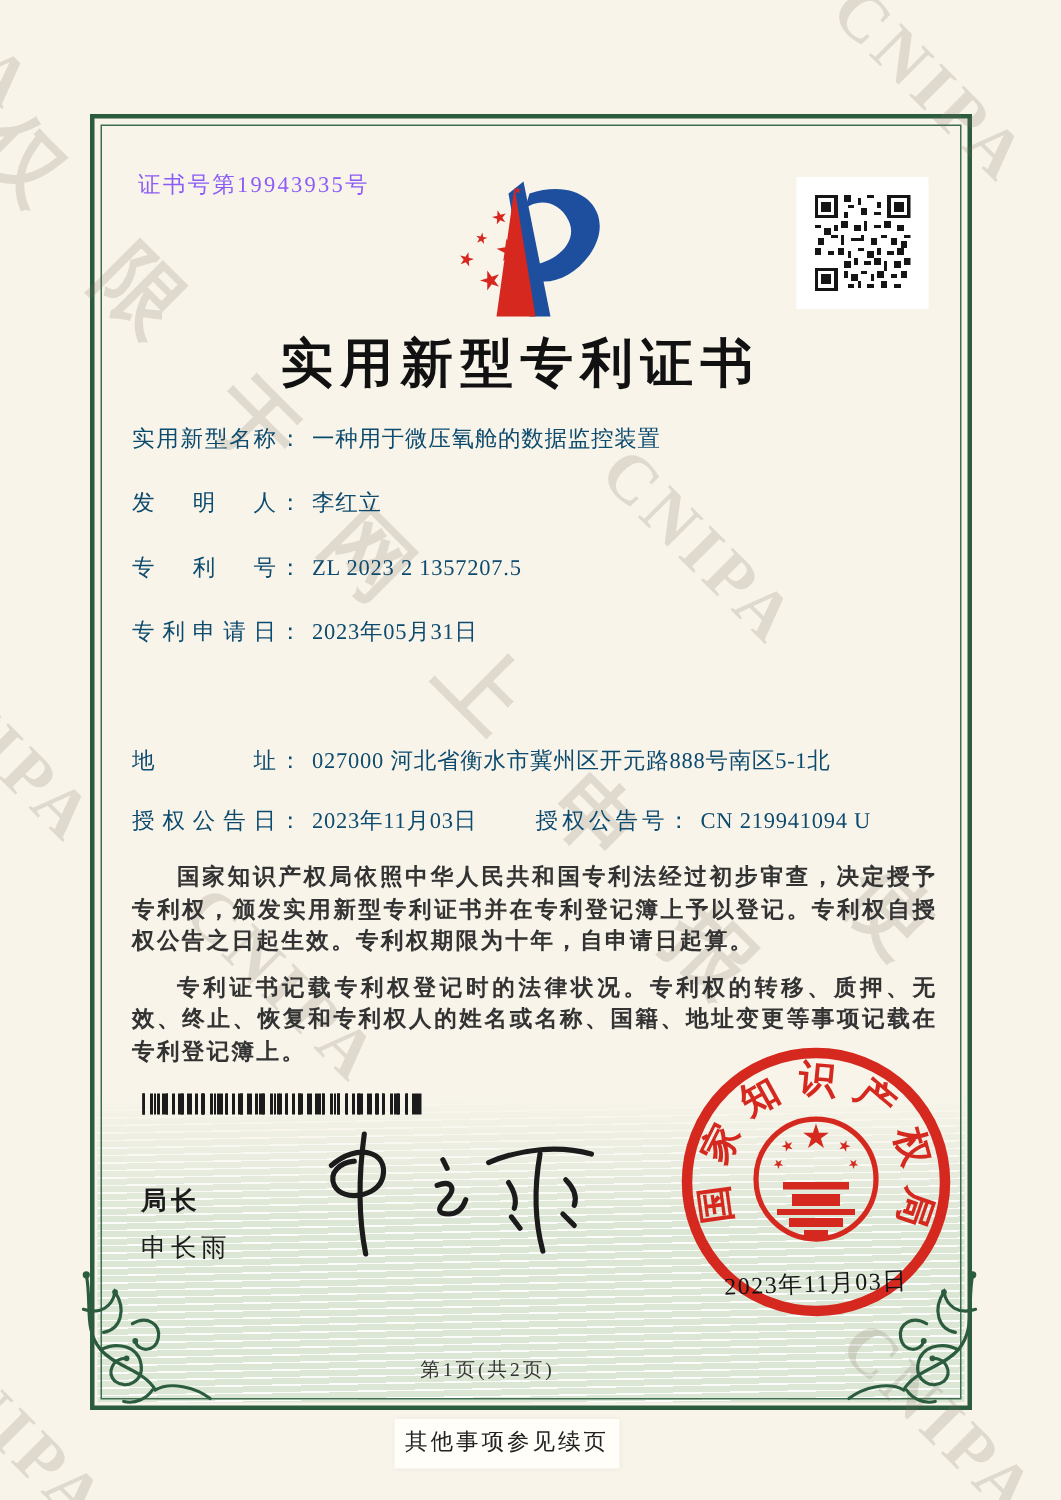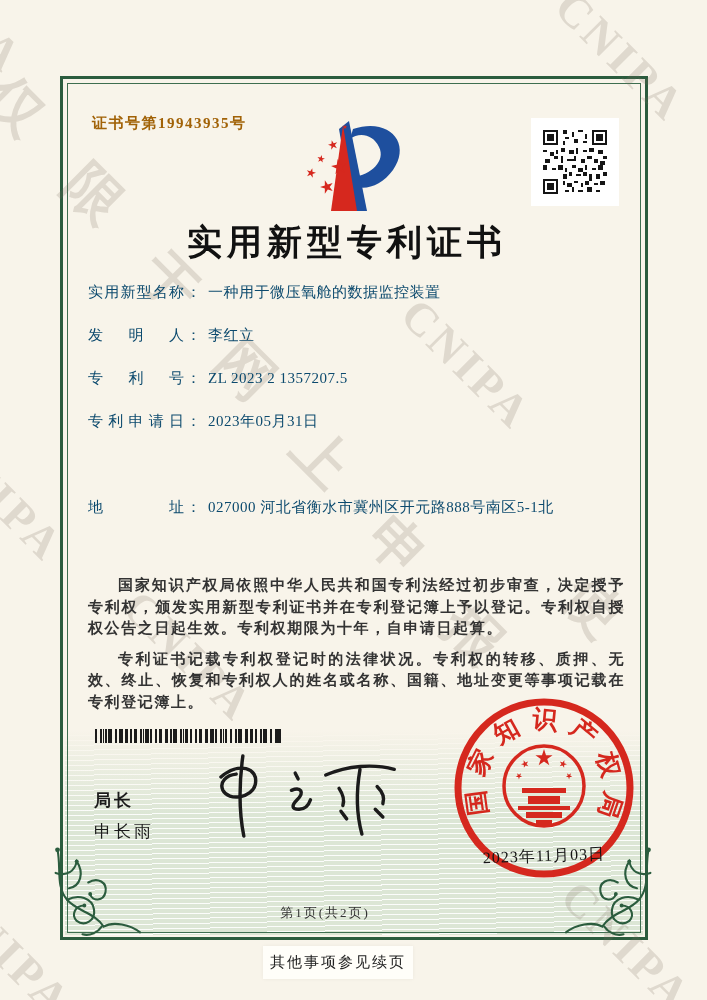--- a/index.html
+++ b/index.html
@@ -33,21 +33,21 @@
     background-image:
       repeating-linear-gradient(179deg, rgba(255,255,255,0.9) 0 1px, rgba(255,255,255,0) 1px 5px);
   }
   .guilloche::before{
     content:"";position:absolute;inset:0;
     background:linear-gradient(180deg,#f8f4ea 0px,rgba(248,244,234,0.65) 28px,rgba(248,244,234,0) 85px);
   }
   
   .cert-no{
     position:absolute;left:92px;top:114px;z-index:2;
-    font-size:15px;letter-spacing:1.5px;color:#a16207;font-weight:bold;
+    font-size:15px;letter-spacing:1.5px;color:#8b5cf6;
   }
   .logo{position:absolute;left:283px;top:114px;width:132px;height:104px;z-index:2;}
   .qr-box{
     position:absolute;left:531px;top:118px;width:88px;height:88px;
     background:#ffffff;z-index:2;display:flex;align-items:center;justify-content:center;
   }
   .qr-box svg{width:64px;height:64px;}
   .title{
     position:absolute;left:56px;top:219px;width:582px;z-index:2;
     text-align:center;font-size:35px;font-weight:bold;letter-spacing:5px;color:#111;
@@ -231,20 +231,28 @@
   </div>
   <div class="field" style="top:369px">
     <span class="flabel">专利号</span><span class="fcolon">：</span><span class="fvalue">ZL 2023 2 1357207.5</span>
   </div>
   <div class="field" style="top:412px">
     <span class="flabel">专利申请日</span><span class="fcolon">：</span><span class="fvalue">2023年05月31日</span>
   </div>
   <div class="field" style="top:498px">
     <span class="flabel">地址</span><span class="fcolon">：</span><span class="fvalue">027000 河北省衡水市冀州区开元路888号南区5-1北</span>
   </div>
+  <div class="field" style="top:538px">
+    <span>
+      <span class="flabel">授权公告日</span><span class="fcolon">：</span><span class="fvalue">2023年11月03日</span>
+    </span>
+    <span class="fgroup2">
+      <span class="flabel">授权公告号</span><span class="fcolon">：</span><span class="fvalue">CN 219941094 U</span>
+    </span>
+  </div>
 
   <div class="paras">
     <p>国家知识产权局依照中华人民共和国专利法经过初步审查，决定授予专利权，颁发实用新型专利证书并在专利登记簿上予以登记。专利权自授权公告之日起生效。专利权期限为十年，自申请日起算。</p>
     <p>专利证书记载专利权登记时的法律状况。专利权的转移、质押、无效、终止、恢复和专利权人的姓名或名称、国籍、地址变更等事项记载在专利登记簿上。</p>
   </div>
 
   <div class="barcode"></div>
 
   <div class="signer-title">局长</div>
   <div class="signer-name">申长雨</div>

